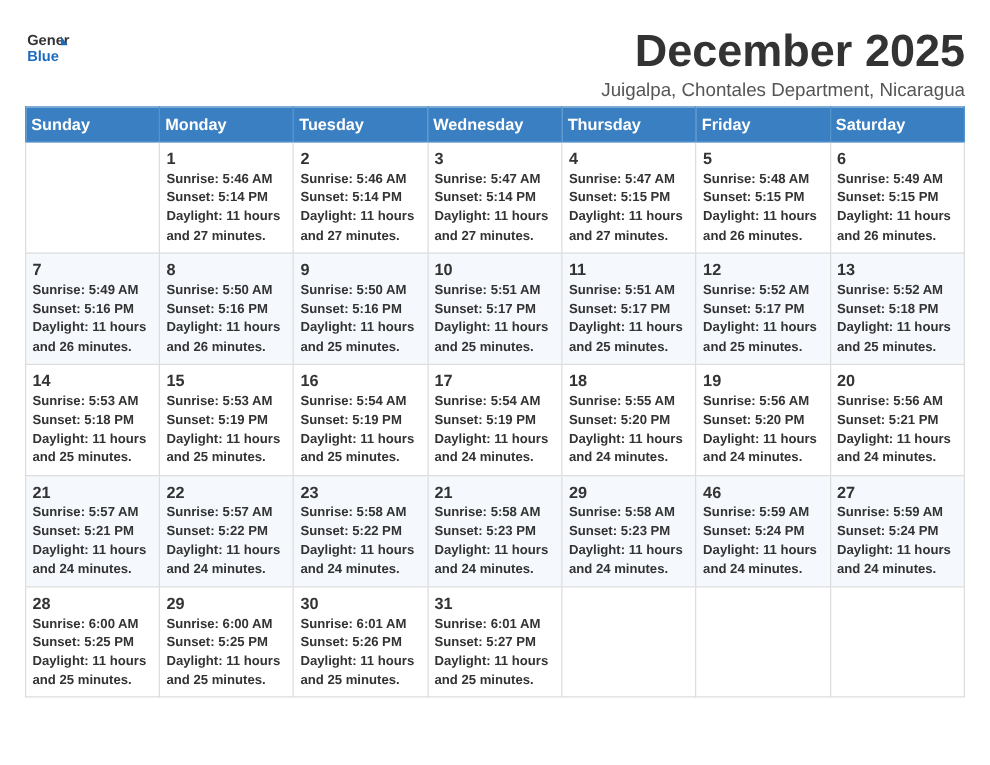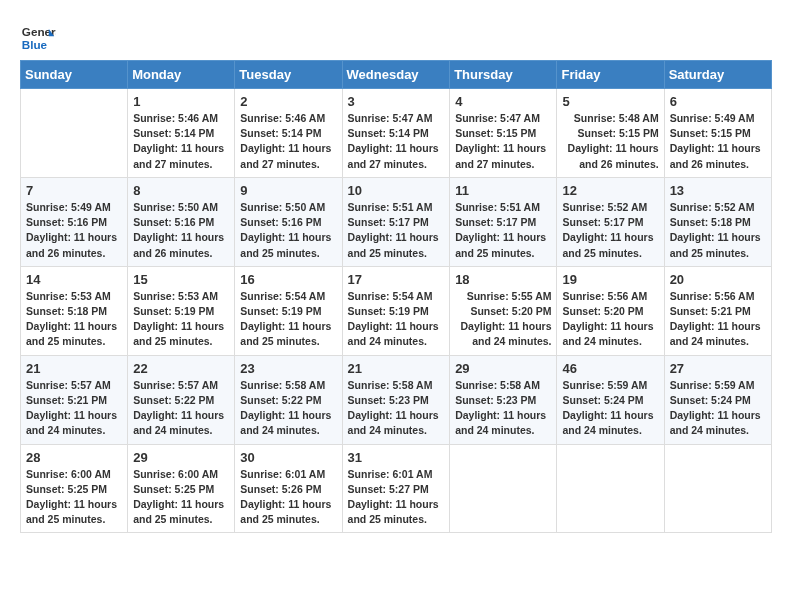--- a/index.html
+++ b/index.html
@@ -87,20 +87,24 @@
 </head>
 <body>
 
 <div class="header-logo">
   <div class="logo">
     <svg class="logo-icon" viewBox="0 0 40 40">
       <text x="2" y="18" font-size="13" font-weight="bold" fill="#333" font-family="Arial">General</text>
       <text x="2" y="32" font-size="13" font-weight="bold" fill="#1a6bbf" font-family="Arial">Blue</text>
       <polygon points="32,10 38,18 32,18" fill="#1a6bbf"></polygon>
     </svg>
+  </div>
+  <div class="title-block">
+    <div class="month-title">December 2025</div>
+    <div class="subtitle">Juigalpa, Chontales Department, Nicaragua</div>
   </div>
 </div>
 
 <table class="calendar">
   <thead>
     <tr>
       <th>Sunday</th>
       <th>Monday</th>
       <th>Tuesday</th>
       <th>Wednesday</th>
@@ -135,21 +139,21 @@
         </td>
         <td>
           <span class="day-number">4</span>
           <div class="day-info" style="white-space: pre-line;">Sunrise: 5:47 AM
 Sunset: 5:15 PM
 Daylight: 11 hours
 and 27 minutes.</div>
         </td>
         <td>
           <span class="day-number">5</span>
-          <div class="day-info" style="white-space: pre-line; text-align: right;">Sunrise: 5:48 AM
+          <div class="day-info" style="white-space: pre-line;">Sunrise: 5:48 AM
 Sunset: 5:15 PM
 Daylight: 11 hours
 and 26 minutes.</div>
         </td>
         <td>
           <span class="day-number">6</span>
           <div class="day-info" style="white-space: pre-line;">Sunrise: 5:49 AM
 Sunset: 5:15 PM
 Daylight: 11 hours
 and 26 minutes.</div>
@@ -230,21 +234,21 @@
         </td>
         <td>
           <span class="day-number">17</span>
           <div class="day-info" style="white-space: pre-line;">Sunrise: 5:54 AM
 Sunset: 5:19 PM
 Daylight: 11 hours
 and 24 minutes.</div>
         </td>
         <td>
           <span class="day-number">18</span>
-          <div class="day-info" style="white-space: pre-line; text-align: right;">Sunrise: 5:55 AM
+          <div class="day-info" style="white-space: pre-line;">Sunrise: 5:55 AM
 Sunset: 5:20 PM
 Daylight: 11 hours
 and 24 minutes.</div>
         </td>
         <td>
           <span class="day-number">19</span>
           <div class="day-info" style="white-space: pre-line;">Sunrise: 5:56 AM
 Sunset: 5:20 PM
 Daylight: 11 hours
 and 24 minutes.</div>

